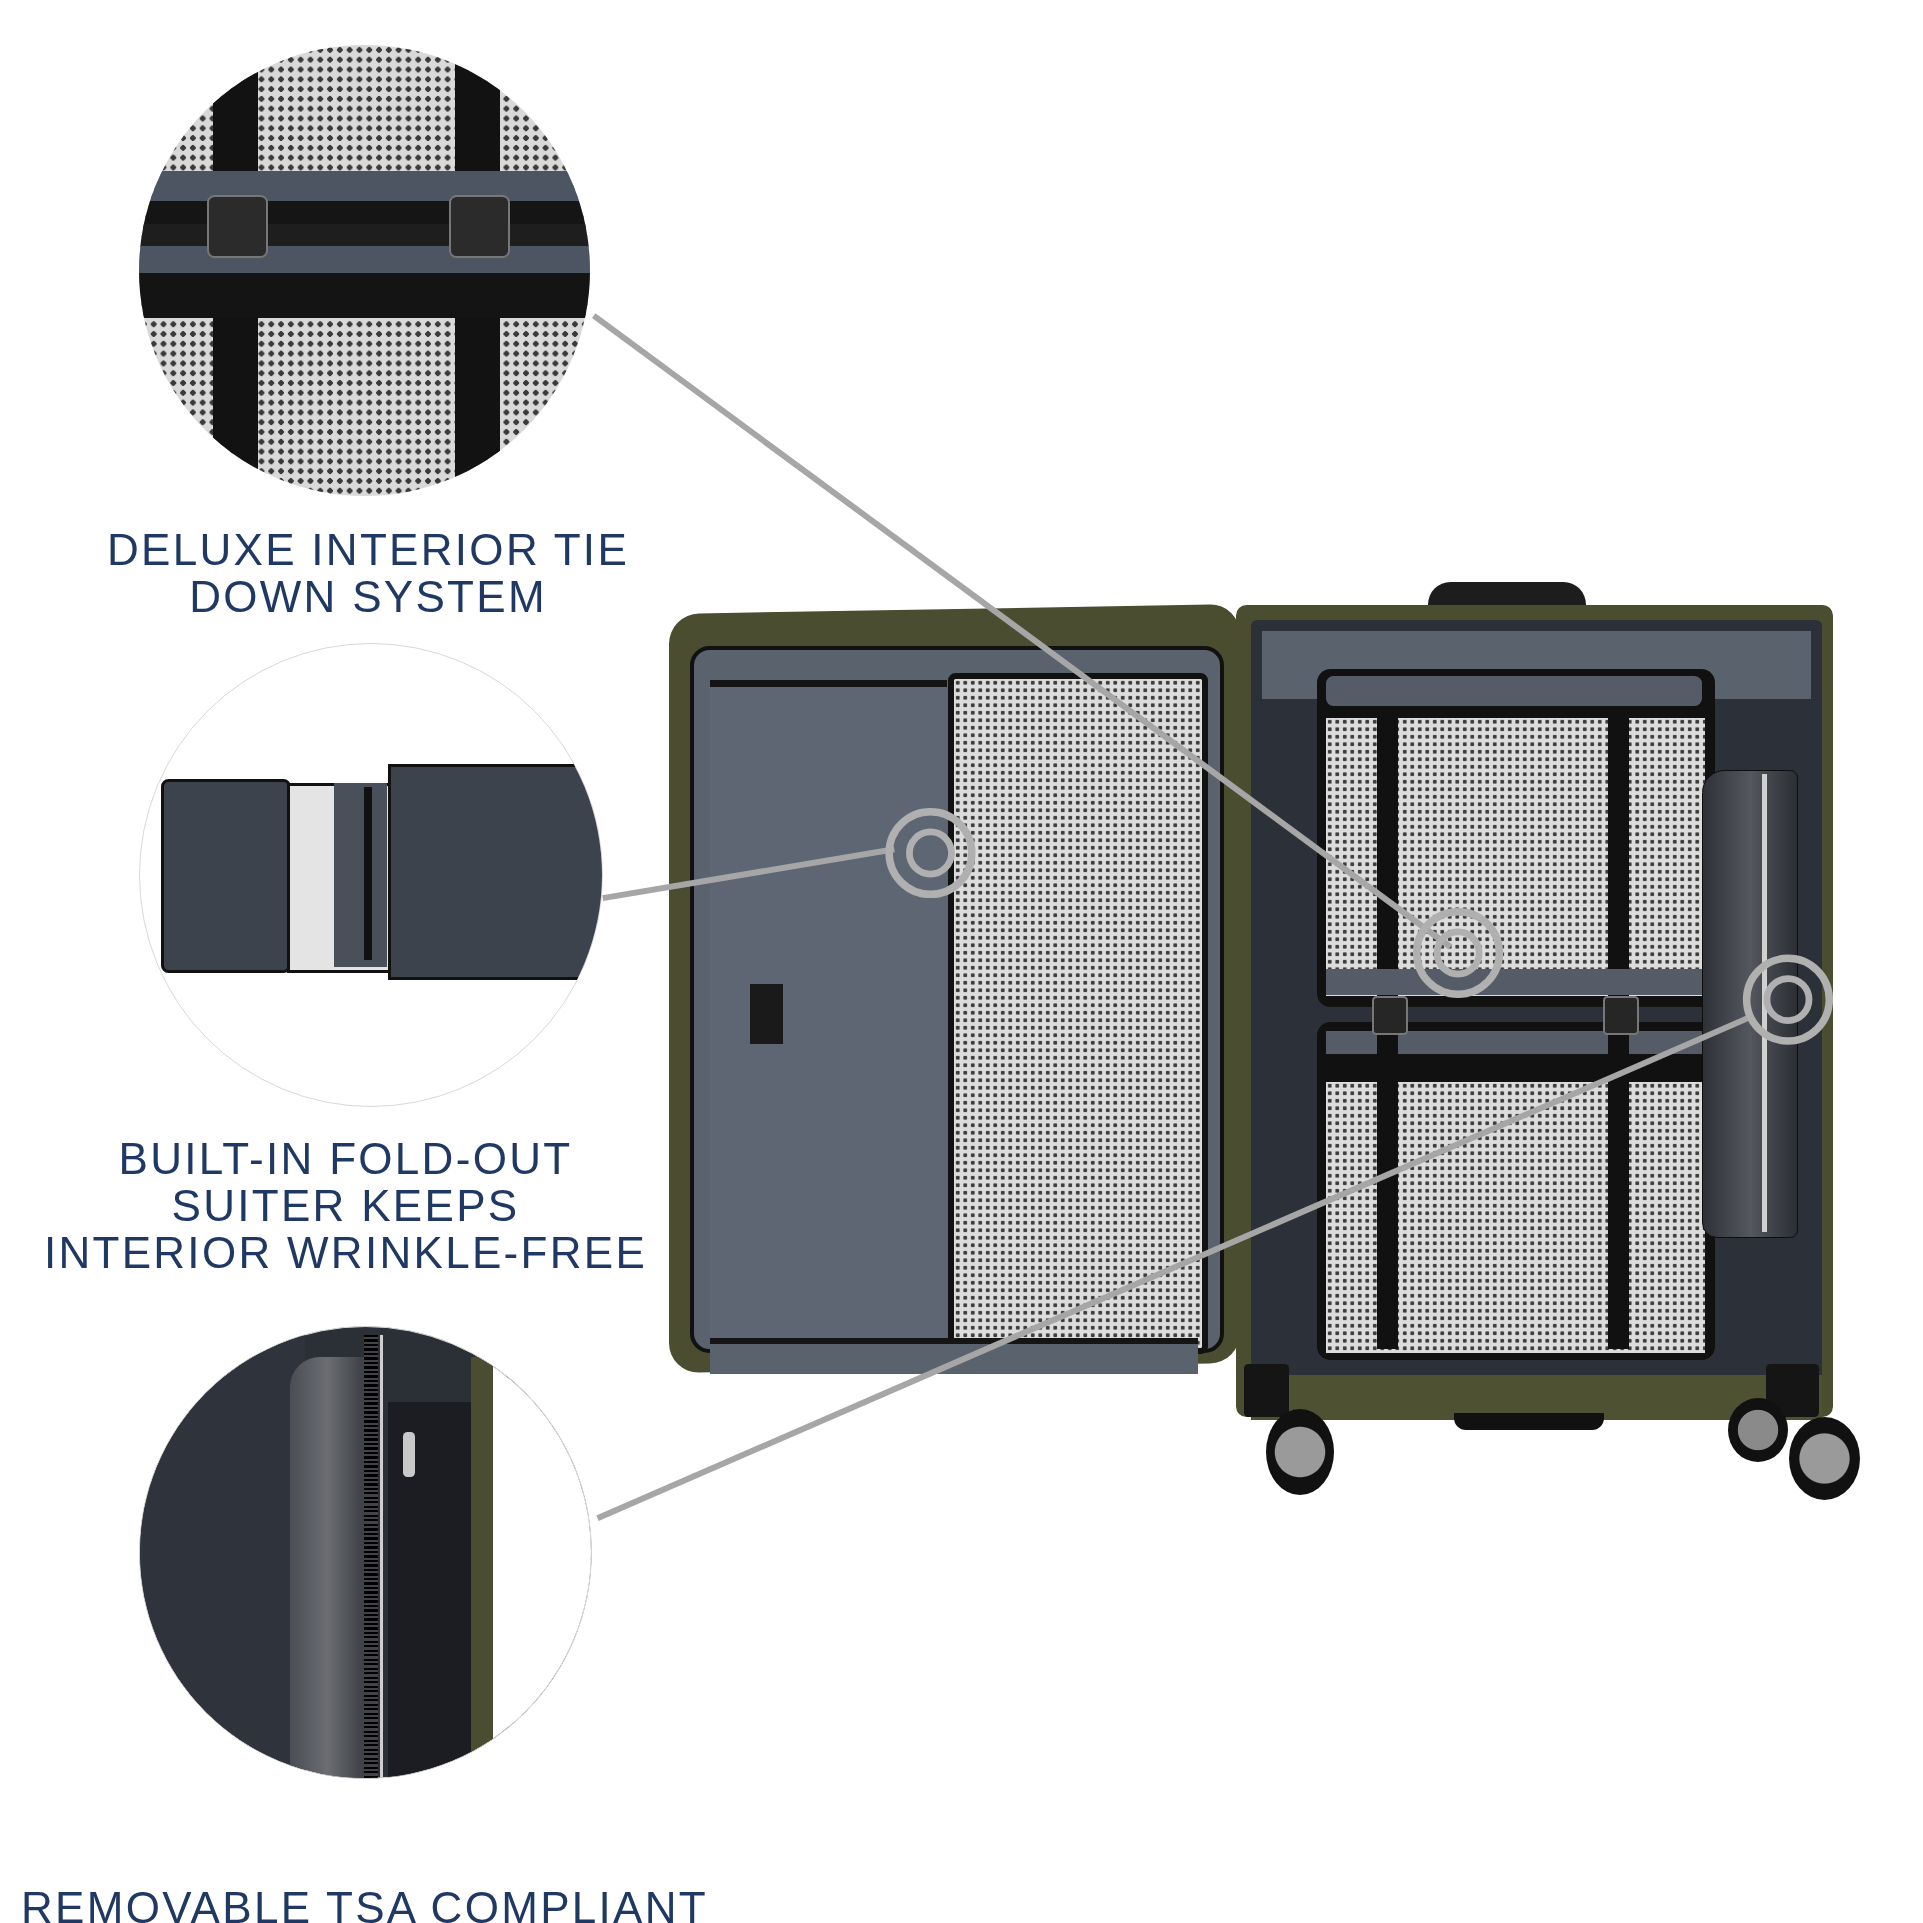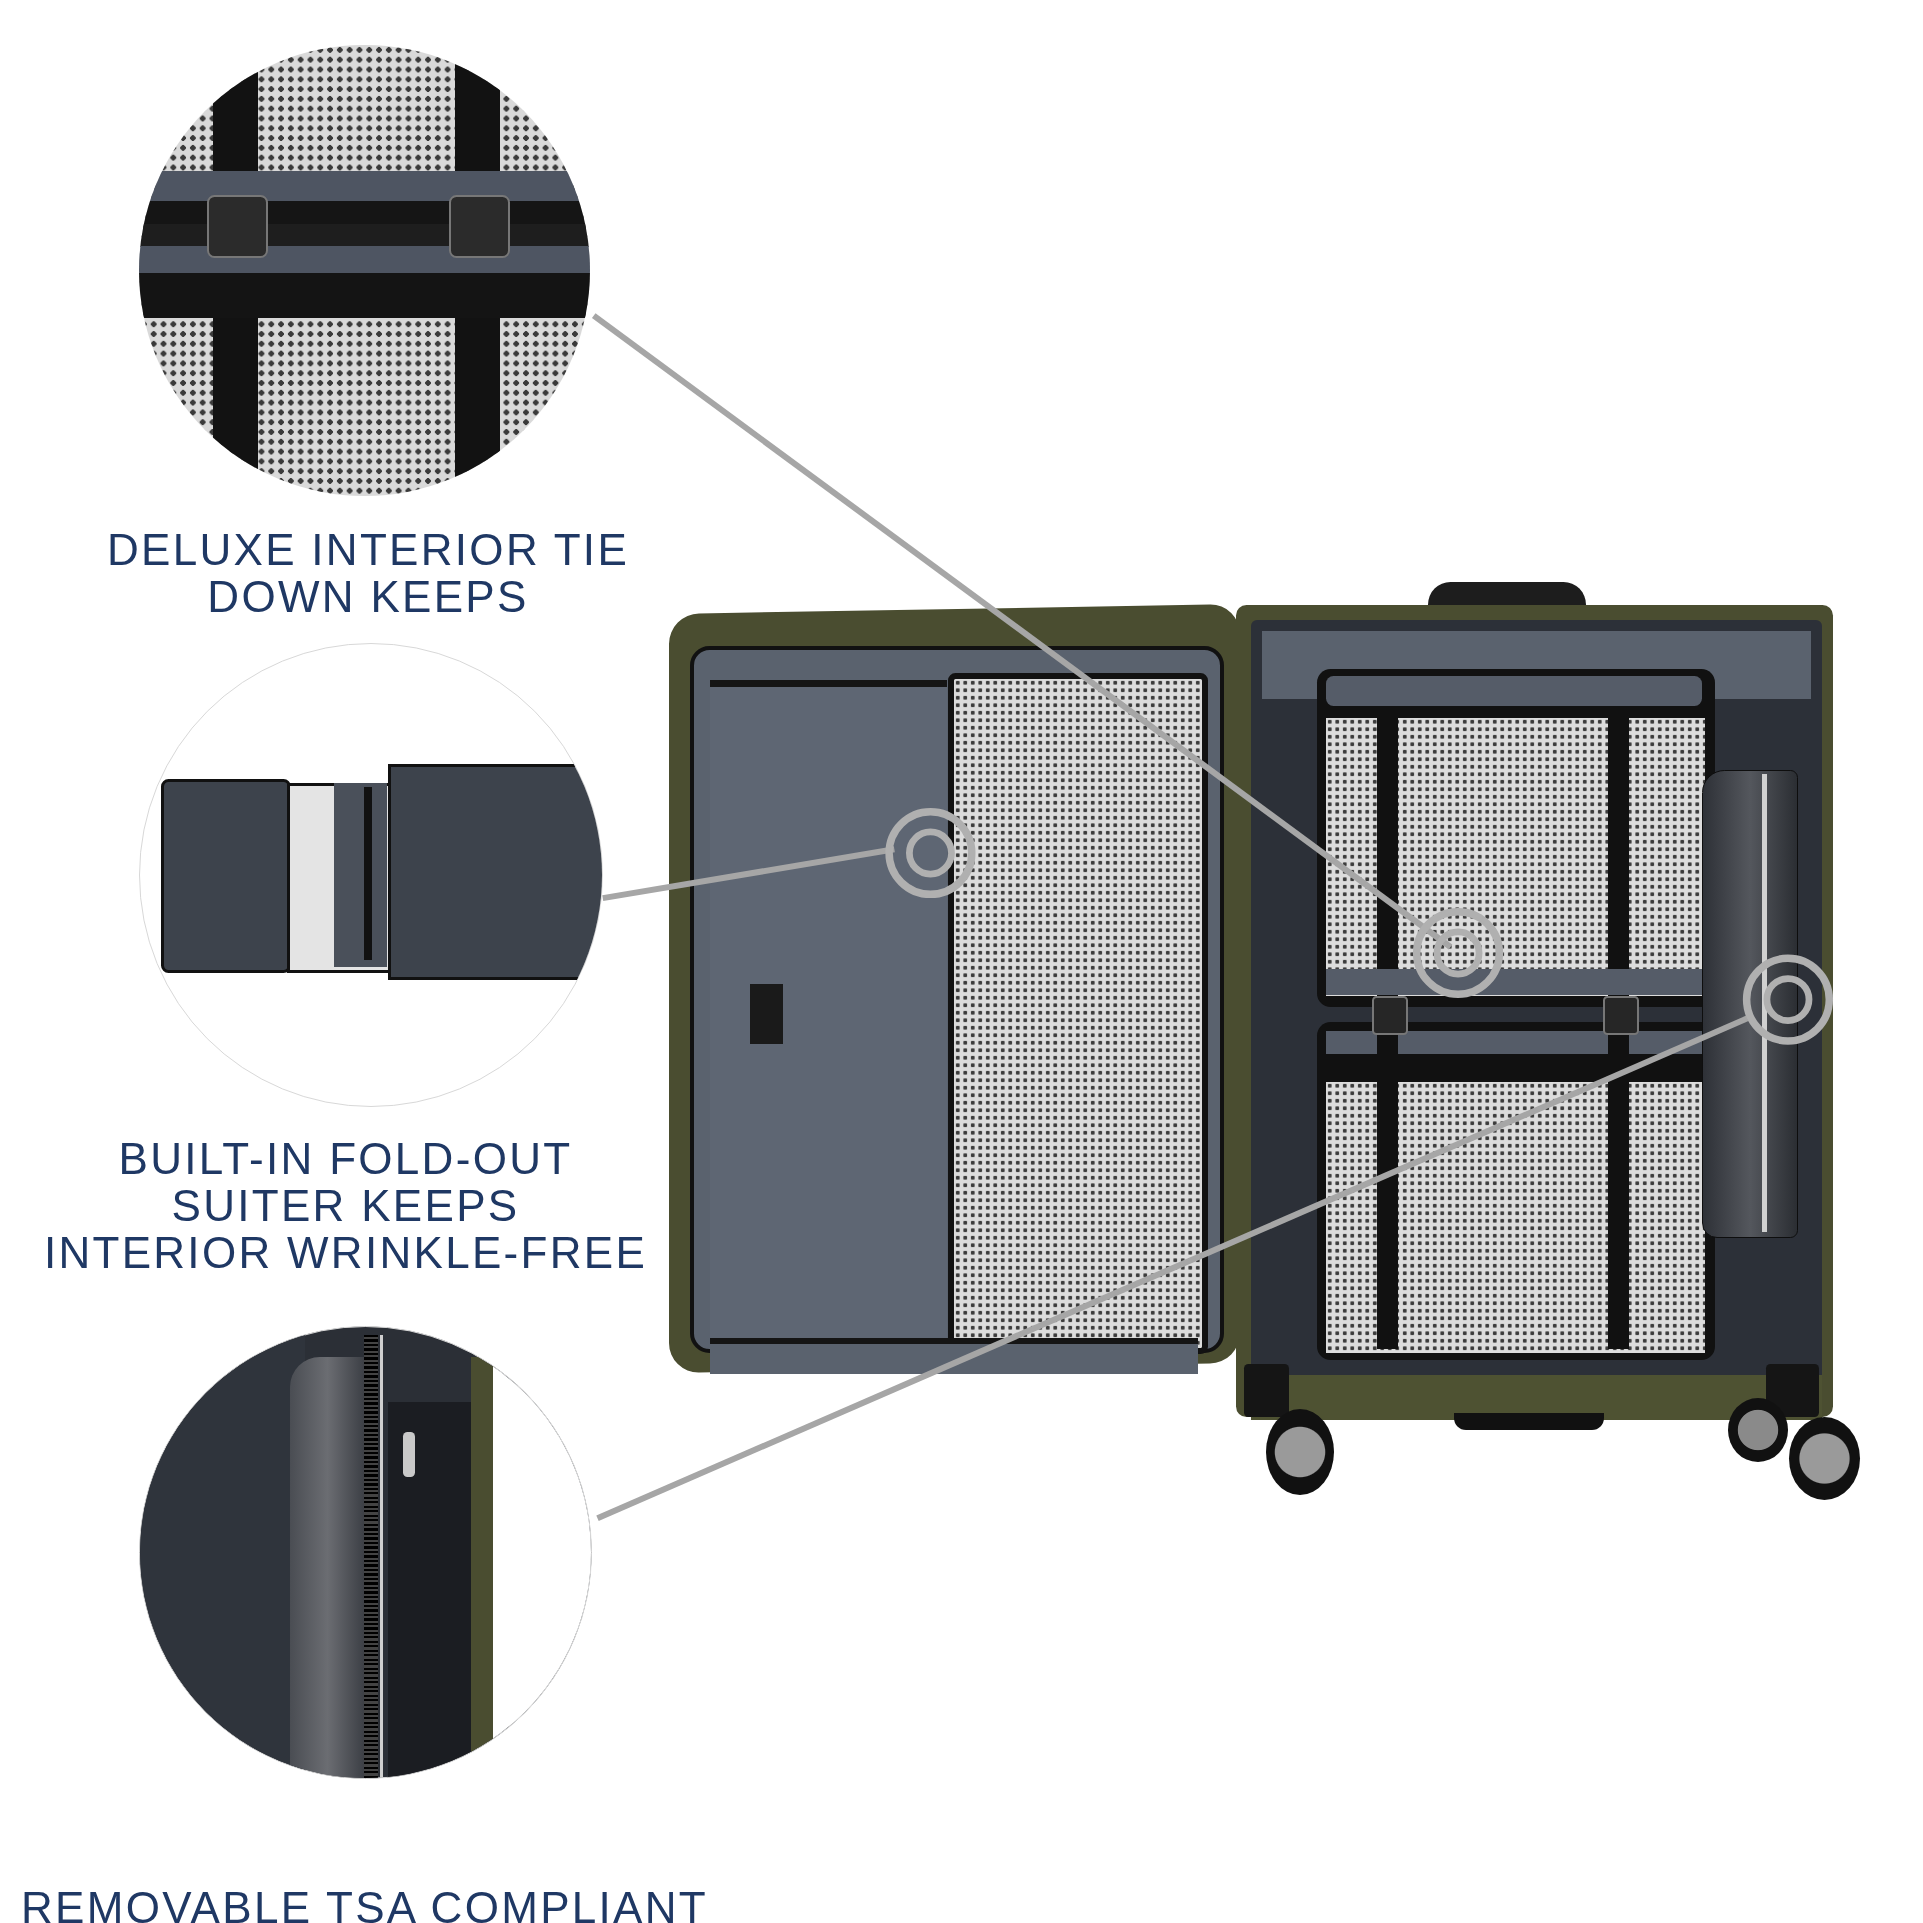--- a/index.html
+++ b/index.html
@@ -38,21 +38,21 @@
   <div class="abs" style="left:0; top:126px; width:451px; height:30px; background:#4e5562;"></div>
   <div class="abs" style="left:0; top:156px; width:451px; height:22.5px; background:#151515;"></div>
   <div class="abs" style="left:0; top:179px; width:451px; height:22.5px; background:#1e1e1e;"></div>
   <div class="abs" style="left:0; top:201px; width:451px; height:27px; background:#4e5562;"></div>
   <div class="abs" style="left:0; top:228px; width:451px; height:45px; background:#141414;"></div>
 
   <div class="abs" style="left:68px; top:150px; width:57px; height:59px; background:#2b2b2b; border-radius:7.5px; border:2.3px solid #777;"></div>
   <div class="abs" style="left:310px; top:150px; width:57px; height:59px; background:#2b2b2b; border-radius:7.5px; border:2.3px solid #777;"></div>
 </div>
 <div class="label" style="left:75px; top:526px; width:586px;">DELUXE INTERIOR TIE
-DOWN KEEPS</div>
+DOWN SYSTEM</div>
 
 <div class="circle" style="left:139px; top:643px; width:462px; height:462px; border:1.5px solid #d8d8d8; background:#fff;">
   <div class="abs lining-dark" style="left:21px; top:135px; width:124px; height:188px; border-radius:7.5px; border:3px solid #111;"></div>
   <div class="abs" style="left:147px; top:139px; width:98px; height:184px; background:#e4e4e4; border:3px solid #111;"></div>
   <div class="abs lining" style="left:194px; top:139px; width:53px; height:184px; background:#4a505a;"></div>
   <div class="abs lining-dark" style="left:248px; top:120px; width:218px; height:210px; border:3px solid #111;"></div>
   <div class="abs" style="left:224px; top:143px; width:7.5px; height:173px; background:#111;"></div>
 </div>
 <div class="label" style="left:30px; top:1135px; width:631px;">BUILT-IN FOLD-OUT
 SUITER KEEPS

